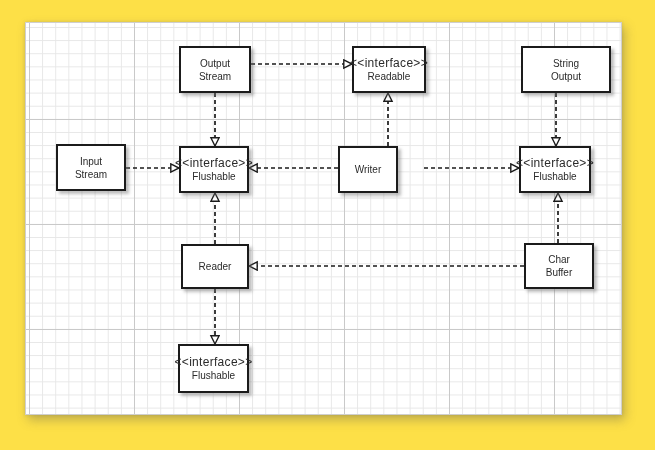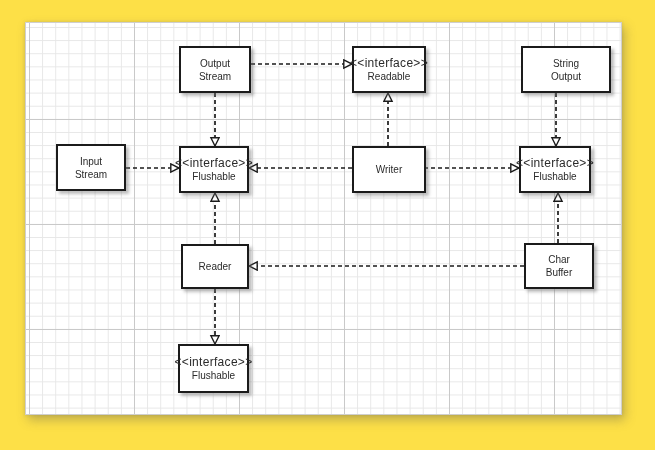--- a/index.html
+++ b/index.html
@@ -117,21 +117,21 @@
         <div class="label-line">Output</div>
       </div>
       <div class="node" style="left: 30px; top: 121px; width: 70px; height: 47px; text-align: center;">
         <div class="label-line">Input</div>
         <div class="label-line">Stream</div>
       </div>
       <div class="node" style="left: 153px; top: 123px; width: 70px; height: 47px;">
         <div class="stereotype">&lt;&lt;interface&gt;&gt;</div>
         <div class="label-line">Flushable</div>
       </div>
-      <div class="node" style="left: 326px; top: 123px; width: 74px; height: 47px;">
+      <div class="node" style="left: 312px; top: 123px; width: 60px; height: 47px;">
         <div class="label-line">Writer</div>
       </div>
       <div class="node" style="left: 493px; top: 123px; width: 72px; height: 47px;">
         <div class="stereotype">&lt;&lt;interface&gt;&gt;</div>
         <div class="label-line">Flushable</div>
       </div>
       <div class="node" style="left: 498px; top: 220px; width: 70px; height: 46px;">
         <div class="label-line">Char</div>
         <div class="label-line">Buffer</div>
       </div>

